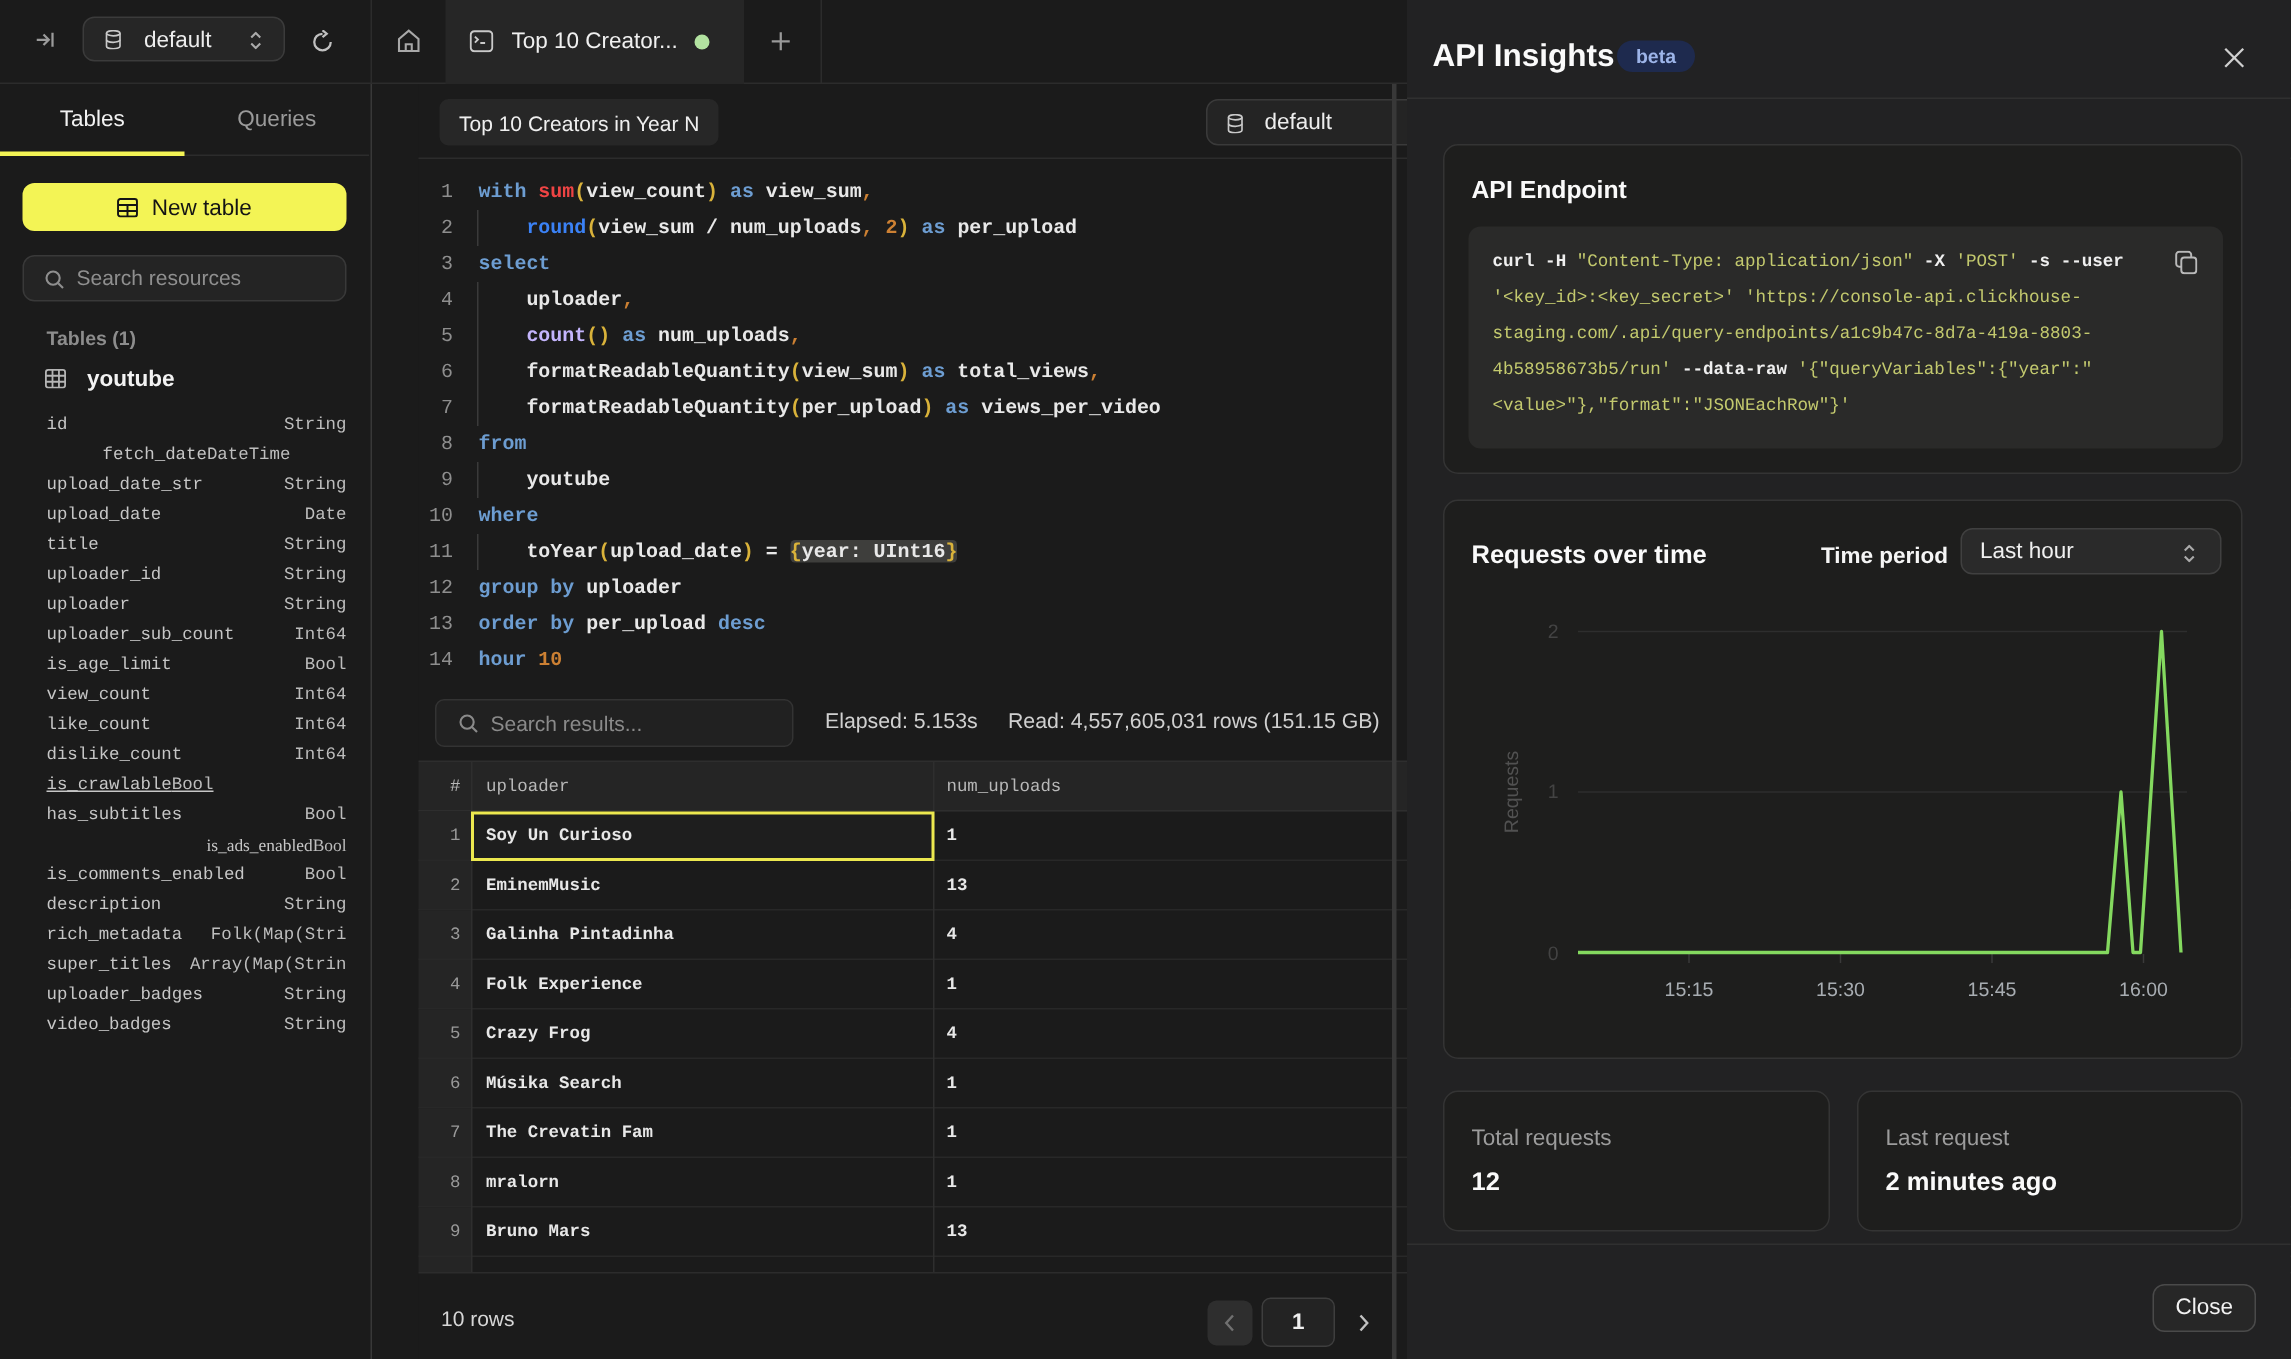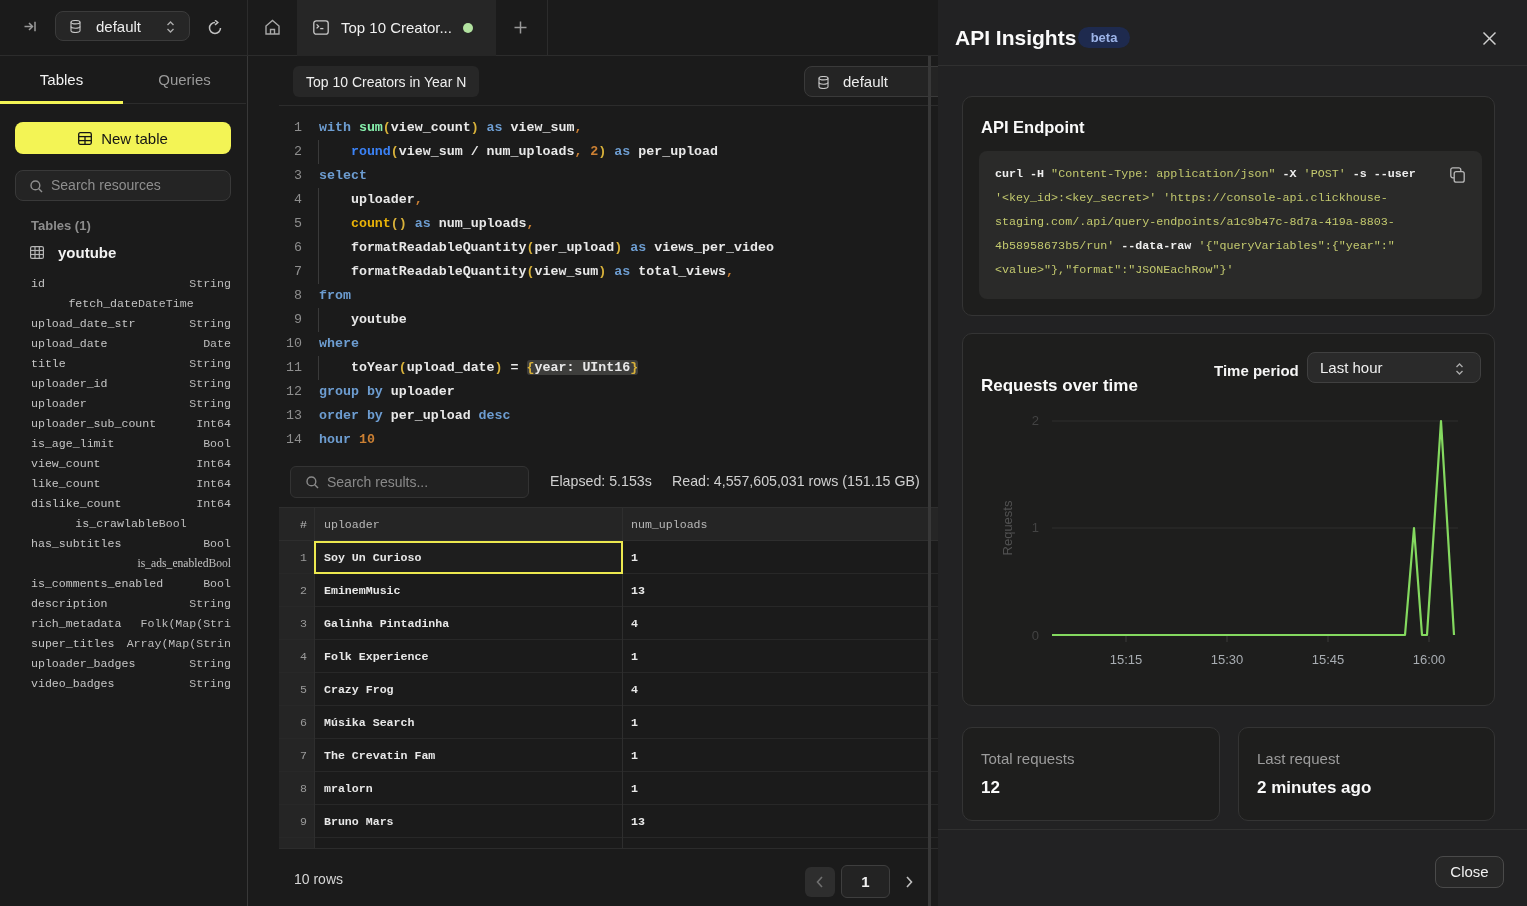--- a/index.html
+++ b/index.html
@@ -140,21 +140,21 @@
         <span style="color:#bdbdbd;">Int64</span>
       </div>
       <div style="display:flex;justify-content:space-between;">
         <span>like_count</span>
         <span style="color:#bdbdbd;">Int64</span>
       </div>
       <div style="display:flex;justify-content:space-between;">
         <span>dislike_count</span>
         <span style="color:#bdbdbd;">Int64</span>
       </div>
-      <div style="display:flex;justify-content:center;">
+      <div style="display:flex;justify-content:flex-start;text-decoration:underline;">
         <span>is_crawlable</span>
         <span style="color:#bdbdbd;">Bool</span>
       </div>
       <div style="display:flex;justify-content:space-between;">
         <span>has_subtitles</span>
         <span style="color:#bdbdbd;">Bool</span>
       </div>
       <div style="display:flex;justify-content:flex-end;font-family:Liberation Serif, serif;">
         <span>is_ads_enabled</span>
         <span style="color:#bdbdbd;">Bool</span>
@@ -220,27 +220,27 @@
         <div style="height:24px;">11</div>
         <div style="height:24px;">12</div>
         <div style="height:24px;">13</div>
         <div style="height:24px;">14</div>
       </div>
       <div class="abs" style="left:38.5px;top:32.5px;width:1px;height:24px;background:#3a3a3a;"></div>
       <div class="abs" style="left:38.5px;top:80.5px;width:1px;height:96px;background:#3a3a3a;"></div>
       <div class="abs" style="left:38.5px;top:200.5px;width:1px;height:24px;background:#3a3a3a;"></div>
       <div class="abs" style="left:38.5px;top:248.5px;width:1px;height:24px;background:#3a3a3a;"></div>
       <div class="abs mono" style="left:40px;top:8.5px;font-size:13.3px;line-height:24px;font-weight:700;color:#e8e8e8;">
-        <div style="height:24px;white-space:pre;"><span style="color:#6d9dd1;">with</span> <span style="color:#86efac;text-align:right;">sum</span><span style="color:#d9b23a;">(</span><span style="color:#e8e8e8;">view_count</span><span style="color:#d9b23a;">)</span> <span style="color:#6d9dd1;">as</span> <span style="color:#e8e8e8;">view_sum</span><span style="color:#cc8033;">,</span></div>
+        <div style="height:24px;white-space:pre;"><span style="color:#6d9dd1;">with</span> <span style="color:#ef4444;text-align:right;">sum</span><span style="color:#d9b23a;">(</span><span style="color:#e8e8e8;">view_count</span><span style="color:#d9b23a;">)</span> <span style="color:#6d9dd1;">as</span> <span style="color:#e8e8e8;">view_sum</span><span style="color:#cc8033;">,</span></div>
         <div style="height:24px;white-space:pre;">    <span style="color:#3b82f6;">round</span><span style="color:#d9b23a;">(</span><span style="color:#e8e8e8;">view_sum / num_uploads</span><span style="color:#cc8033;">,</span> <span style="color:#cc8033;">2</span><span style="color:#d9b23a;">)</span> <span style="color:#6d9dd1;">as</span> <span style="color:#e8e8e8;">per_upload</span></div>
         <div style="height:24px;white-space:pre;"><span style="color:#6d9dd1;">select</span></div>
         <div style="height:24px;white-space:pre;">    <span style="color:#e8e8e8;">uploader</span><span style="color:#cc8033;">,</span></div>
-        <div style="height:24px;white-space:pre;">    <span style="color:#eab308;">count</span><span style="color:#d9b23a;">()</span> <span style="color:#6d9dd1;">as</span> <span style="color:#e8e8e8;">num_uploads</span><span style="color:#cc8033;">,</span></div>
+        <div style="height:24px;white-space:pre;">    <span style="color:#c4b5fd;">count</span><span style="color:#d9b23a;">()</span> <span style="color:#6d9dd1;">as</span> <span style="color:#e8e8e8;">num_uploads</span><span style="color:#cc8033;">,</span></div>
+        <div style="height:24px;white-space:pre;">    <span style="color:#e8e8e8;">formatReadableQuantity</span><span style="color:#d9b23a;">(</span><span style="color:#e8e8e8;">view_sum</span><span style="color:#d9b23a;">)</span> <span style="color:#6d9dd1;">as</span> <span style="color:#e8e8e8;">total_views</span><span style="color:#cc8033;">,</span></div>
         <div style="height:24px;white-space:pre;">    <span style="color:#e8e8e8;">formatReadableQuantity</span><span style="color:#d9b23a;">(</span><span style="color:#e8e8e8;">per_upload</span><span style="color:#d9b23a;">)</span> <span style="color:#6d9dd1;">as</span> <span style="color:#e8e8e8;">views_per_video</span></div>
-        <div style="height:24px;white-space:pre;">    <span style="color:#e8e8e8;">formatReadableQuantity</span><span style="color:#d9b23a;">(</span><span style="color:#e8e8e8;">view_sum</span><span style="color:#d9b23a;">)</span> <span style="color:#6d9dd1;">as</span> <span style="color:#e8e8e8;">total_views</span><span style="color:#cc8033;">,</span></div>
         <div style="height:24px;white-space:pre;"><span style="color:#6d9dd1;">from</span></div>
         <div style="height:24px;white-space:pre;">    <span style="color:#e8e8e8;">youtube</span></div>
         <div style="height:24px;white-space:pre;"><span style="color:#6d9dd1;">where</span></div>
         <div style="height:24px;white-space:pre;">    <span style="color:#e8e8e8;">toYear</span><span style="color:#d9b23a;">(</span><span style="color:#e8e8e8;">upload_date</span><span style="color:#d9b23a;">)</span> <span style="color:#e8e8e8;">=</span> <span style="background:#3e3e3c;border-radius:3px;"><span style="color:#d9b23a;">{</span><span style="color:#e8e8e8;">year: UInt16</span><span style="color:#d9b23a;">}</span></span></div>
         <div style="height:24px;white-space:pre;"><span style="color:#6d9dd1;">group by</span> <span style="color:#e8e8e8;">uploader</span></div>
         <div style="height:24px;white-space:pre;"><span style="color:#6d9dd1;">order by</span> <span style="color:#e8e8e8;">per_upload</span> <span style="color:#6d9dd1;">desc</span></div>
         <div style="height:24px;white-space:pre;"><span style="color:#6d9dd1;">hour</span> <span style="color:#cc8033;">10</span></div>
       </div>
     </div>
 
@@ -359,21 +359,21 @@
         <div style="height:24px;white-space:pre;">4b58958673b5/run' <span style="color:#efefef;font-weight:700;">--data-raw</span> '{"queryVariables":{"year":"</div>
         <div style="height:24px;white-space:pre;">&lt;value&gt;"},"format":"JSONEachRow"}'</div>
       </div>
     <svg class="abs" style="left:487px;top:70px;" width="15" height="16" viewBox="0 0 15 16" fill="none" stroke="#b9b9b9" stroke-width="1.3">
       <rect x="4.2" y="4.6" width="10" height="10.6" rx="2"></rect>
       <path d="M10.8 4.6 V2.8 A2 2 0 0 0 8.8 0.8 H2.8 A2 2 0 0 0 0.8 2.8 V8.8 A2 2 0 0 0 2.8 10.8 H4.2"></path>
     </svg>
   </div>
 
   <div class="abs" style="left:24px;top:333px;width:533px;height:373px;background:#1e1e1d;border:1px solid #343434;border-radius:10px;">
-    <div class="abs" style="left:18px;top:42px;font-size:17px;font-weight:700;color:#fafafa;">Requests over time</div>
+    <div class="abs" style="left:18px;top:26px;font-size:17px;font-weight:700;color:#fafafa;">Requests over time</div>
     <div class="abs" style="left:251px;top:28px;font-size:15px;font-weight:700;color:#f5f5f5;">Time period</div>
     <div class="abs" style="left:344px;top:18px;width:174px;height:31px;background:#2a2a2a;border:1px solid #404040;border-radius:8px;">
       <div class="abs" style="left:12px;top:6px;font-size:15px;color:#f0f0f0;">Last hour</div>
       <svg class="abs" style="left:147px;top:10px;" width="9" height="12" viewBox="0 0 9 12" fill="none" stroke="#aaaaaa" stroke-width="1.4">
         <polyline points="1.5,4 4.5,1 7.5,4"></polyline>
           <polyline points="1.5,8 4.5,11 7.5,8"></polyline>
       </svg>
     </div>
     <svg class="abs" id="chart" style="left:0;top:60px;" width="533" height="300" viewBox="0 0 533 300">
         <line x1="89" y1="27" x2="495" y2="27" stroke="#2e2e2e" stroke-width="1"></line>

